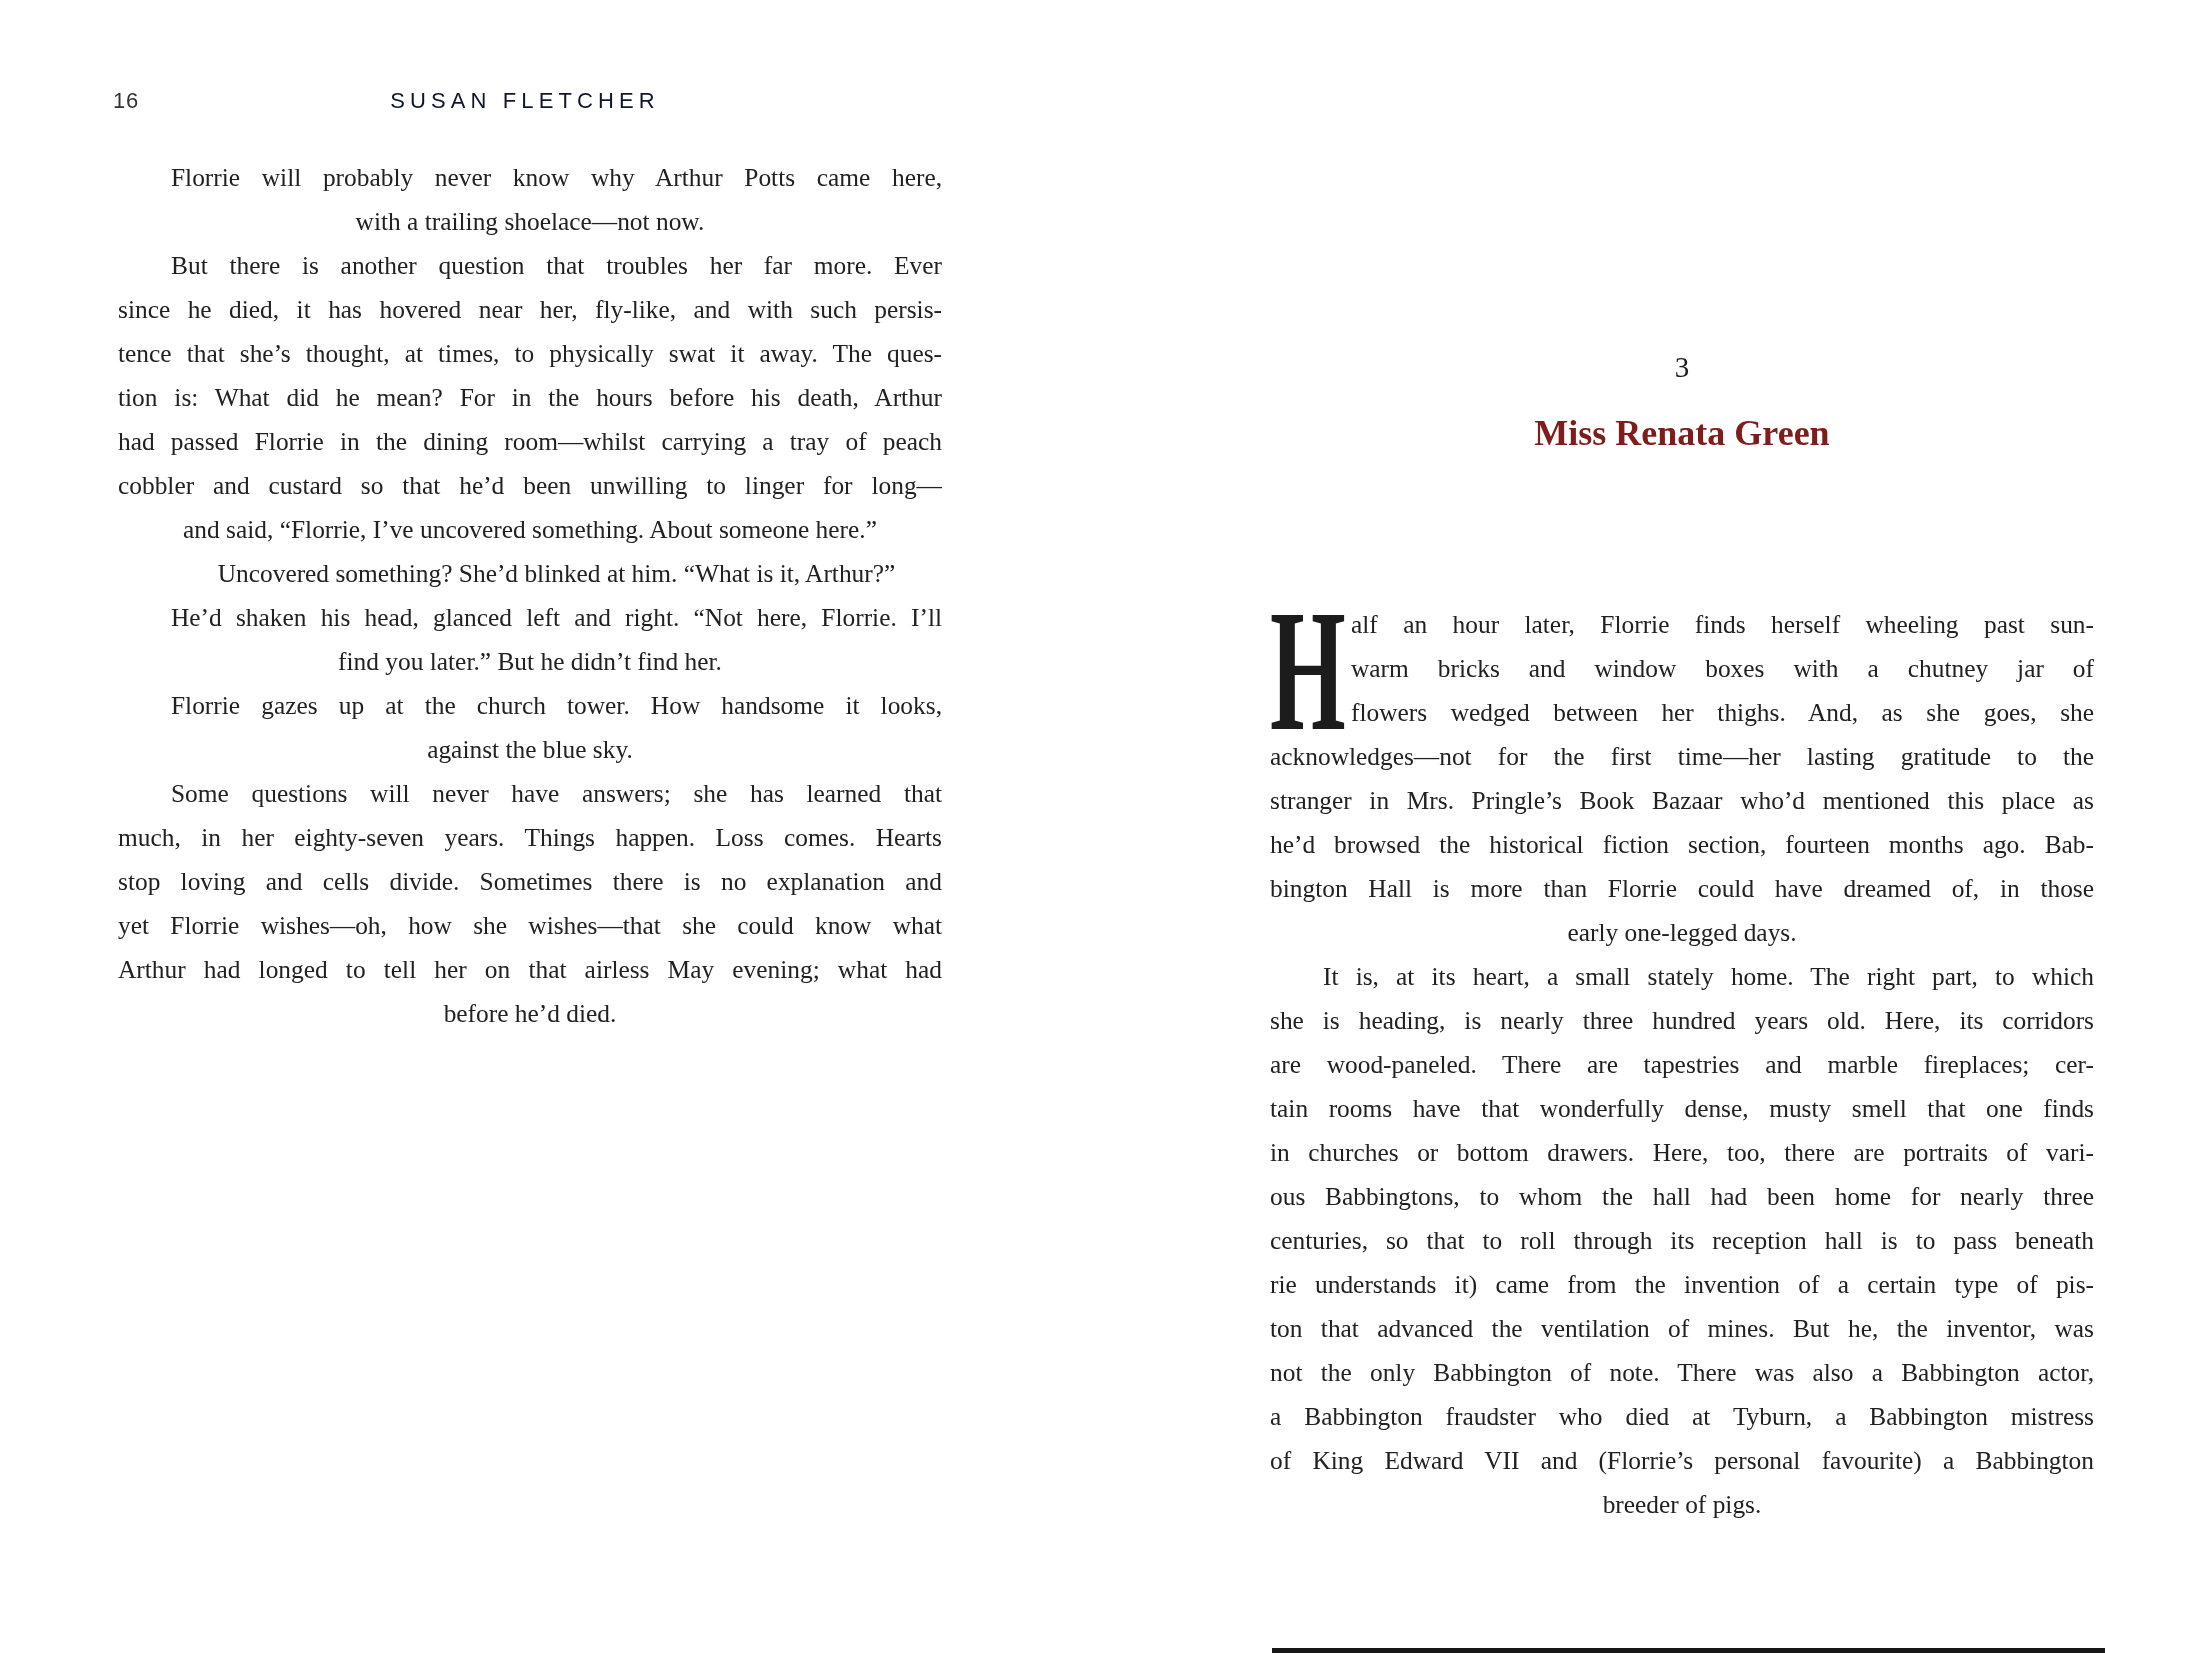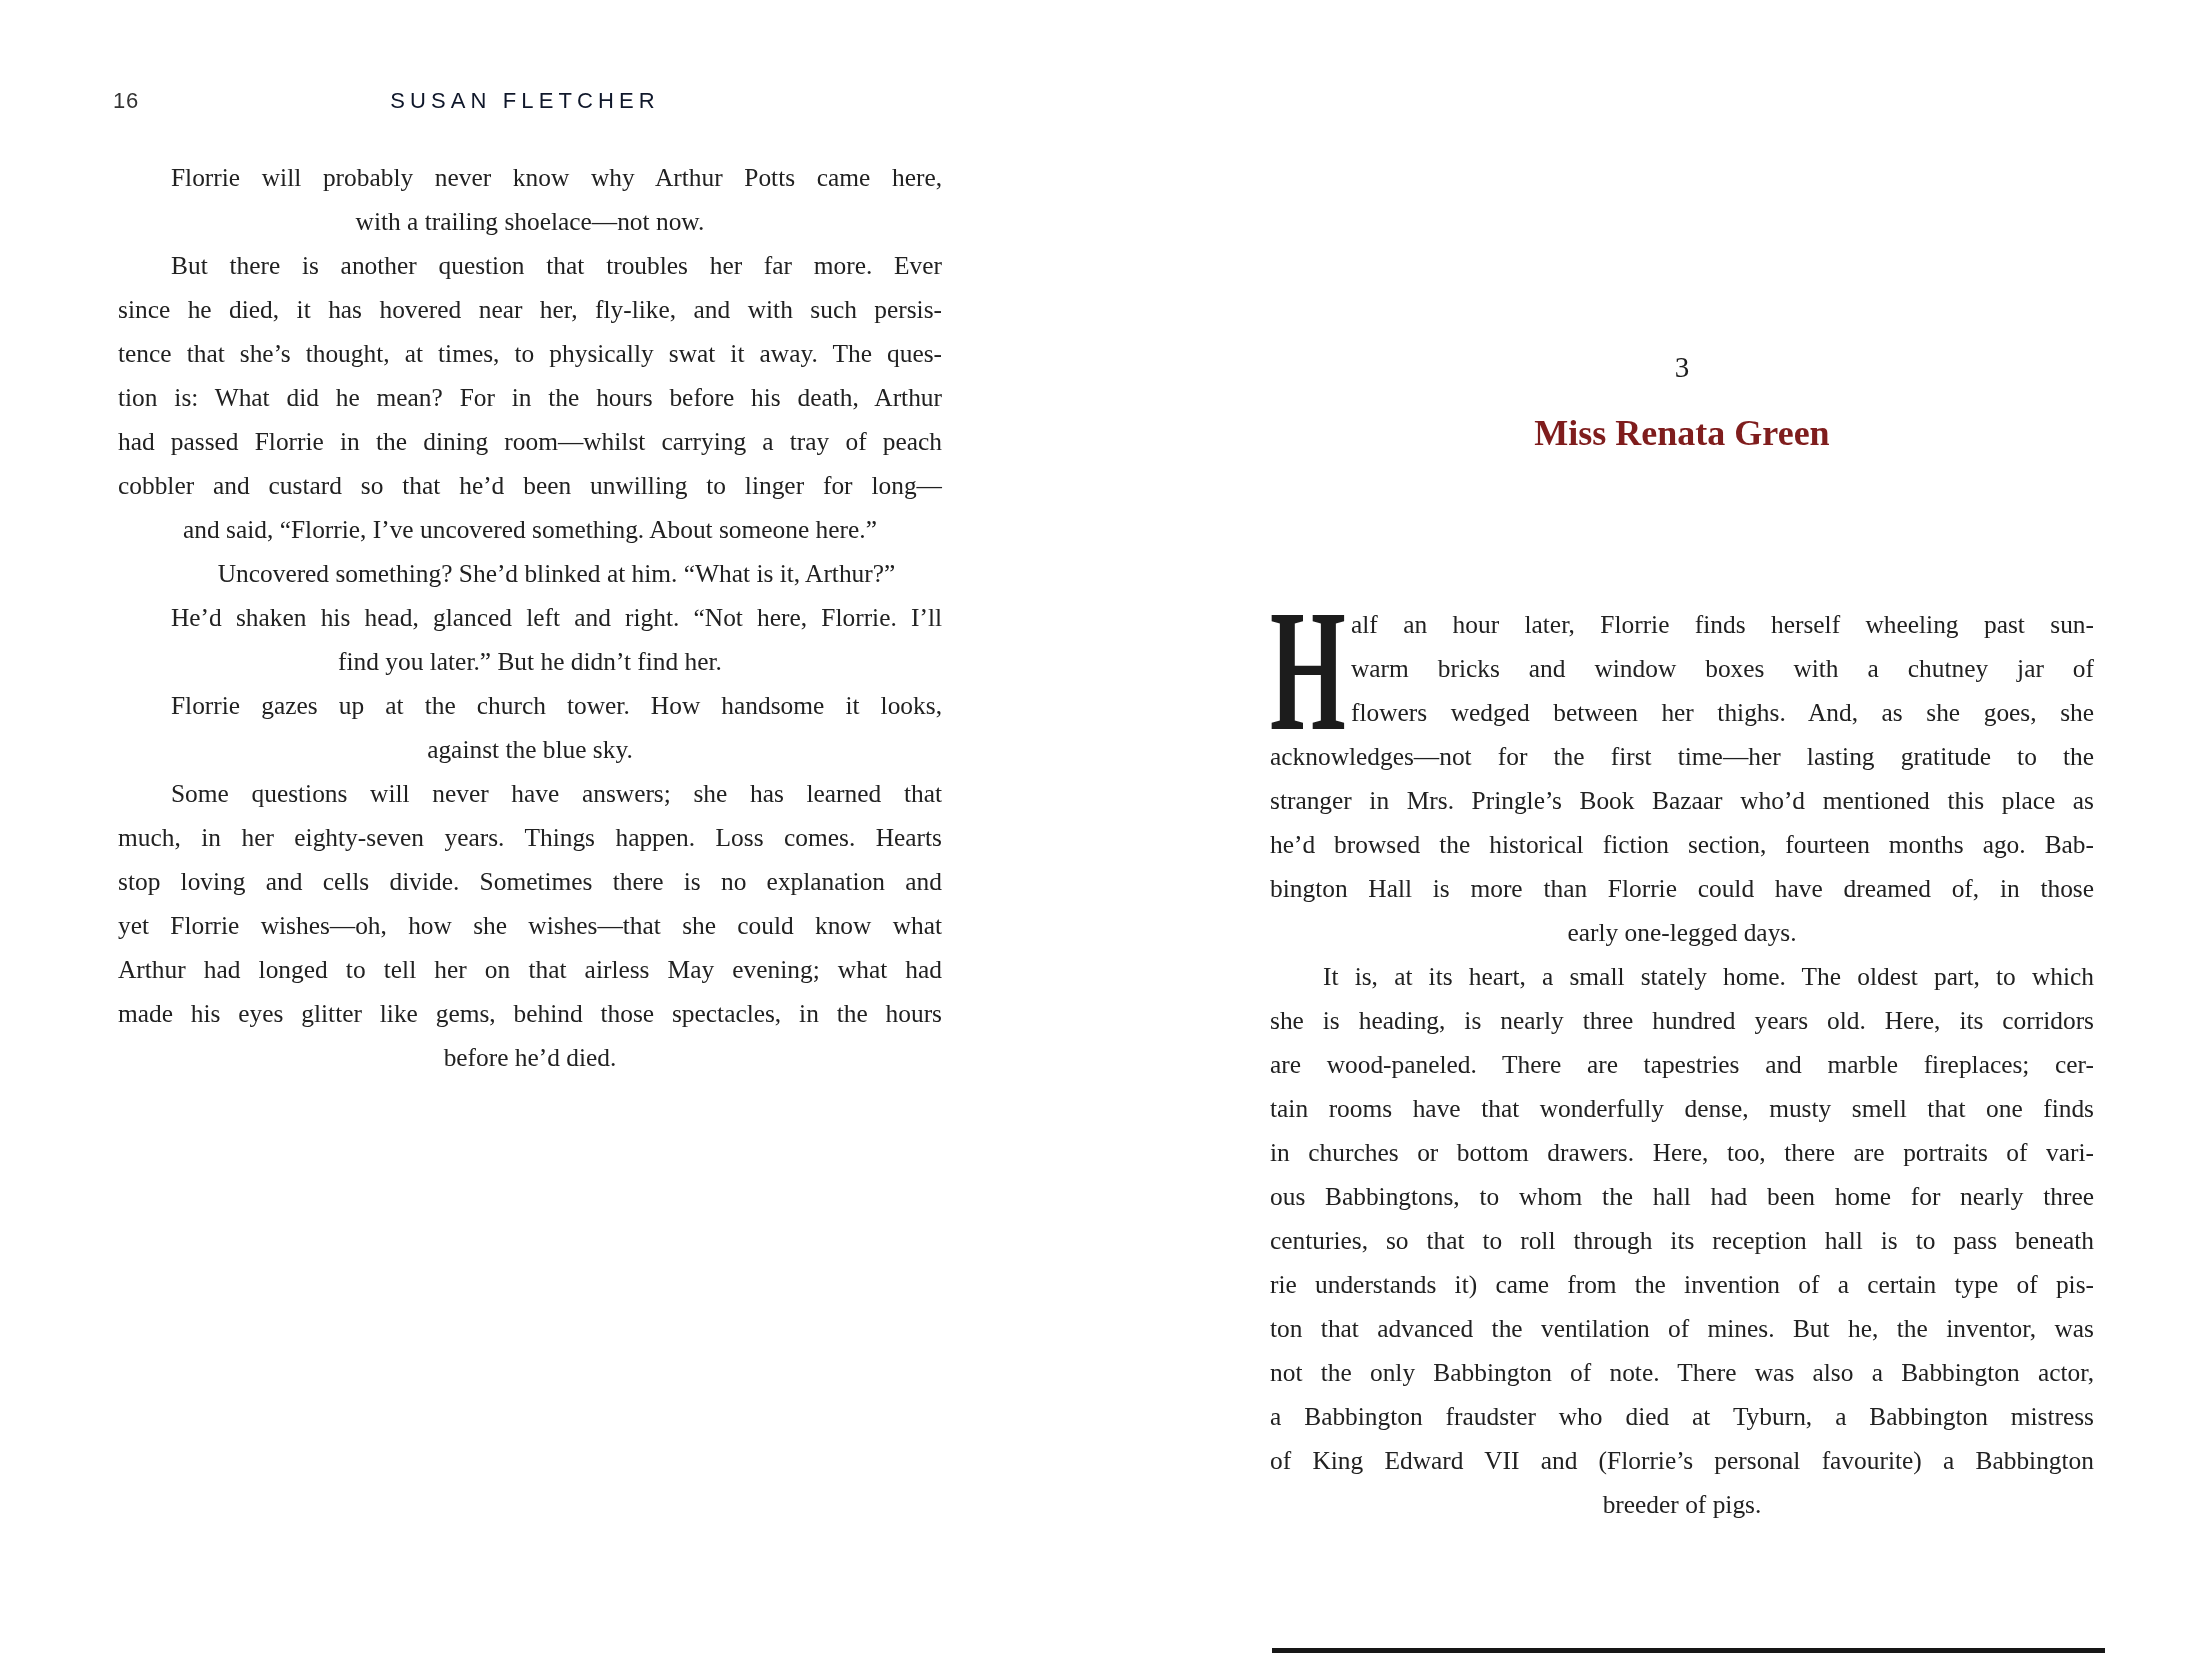--- a/index.html
+++ b/index.html
@@ -80,40 +80,39 @@
     <div class="line ind">Uncovered something? She’d blinked at him. “What is it, Arthur?”</div>
     <div class="line just ind">He’d shaken his head, glanced left and right. “Not here, Florrie. I’ll</div>
     <div class="line">find you later.” But he didn’t find her.</div>
     <div class="line just ind">Florrie gazes up at the church tower. How handsome it looks,</div>
     <div class="line">against the blue sky.</div>
     <div class="line just ind">Some questions will never have answers; she has learned that</div>
     <div class="line just">much, in her eighty-seven years. Things happen. Loss comes. Hearts</div>
     <div class="line just">stop loving and cells divide. Sometimes there is no explanation and</div>
     <div class="line just">yet Florrie wishes—oh, how she wishes—that she could know what</div>
     <div class="line just">Arthur had longed to tell her on that airless May evening; what had</div>
-    <div class="line just">made his eyes glitter like gems, behind those spectacles, in the hours</div>
     <div class="line">before he’d died.</div>
   </div>
 
 <div class="chapter-head">
   <div class="chapter-number">3</div>
   <div class="chapter-title">Miss Renata Green</div>
 </div>
 
 <div id="right-body" class="body-block">
   <div class="drop-cap">H</div>
 <div class="line just dc">alf an hour later, Florrie finds herself wheeling past sun-</div>
     <div class="line just dc">warm bricks and window boxes with a chutney jar of</div>
     <div class="line just dc">flowers wedged between her thighs. And, as she goes, she</div>
     <div class="line just">acknowledges—not for the first time—her lasting gratitude to the</div>
     <div class="line just">stranger in Mrs. Pringle’s Book Bazaar who’d mentioned this place as</div>
     <div class="line just">he’d browsed the historical fiction section, fourteen months ago. Bab-</div>
     <div class="line just">bington Hall is more than Florrie could have dreamed of, in those</div>
     <div class="line">early one-legged days.</div>
-    <div class="line just ind">It is, at its heart, a small stately home. The oldest part, to which</div>
+    <div class="line just ind">It is, at its heart, a small stately home. The right part, to which</div>
     <div class="line just">she is heading, is nearly three hundred years old. Here, its corridors</div>
     <div class="line just">are wood-paneled. There are tapestries and marble fireplaces; cer-</div>
     <div class="line just">tain rooms have that wonderfully dense, musty smell that one finds</div>
     <div class="line just">in churches or bottom drawers. Here, too, there are portraits of vari-</div>
     <div class="line just">ous Babbingtons, to whom the hall had been home for nearly three</div>
     <div class="line just">centuries, so that to roll through its reception hall is to pass beneath</div>
     <div class="line just">rie understands it) came from the invention of a certain type of pis-</div>
     <div class="line just">ton that advanced the ventilation of mines. But he, the inventor, was</div>
     <div class="line just">not the only Babbington of note. There was also a Babbington actor,</div>
     <div class="line just">a Babbington fraudster who died at Tyburn, a Babbington mistress</div>

